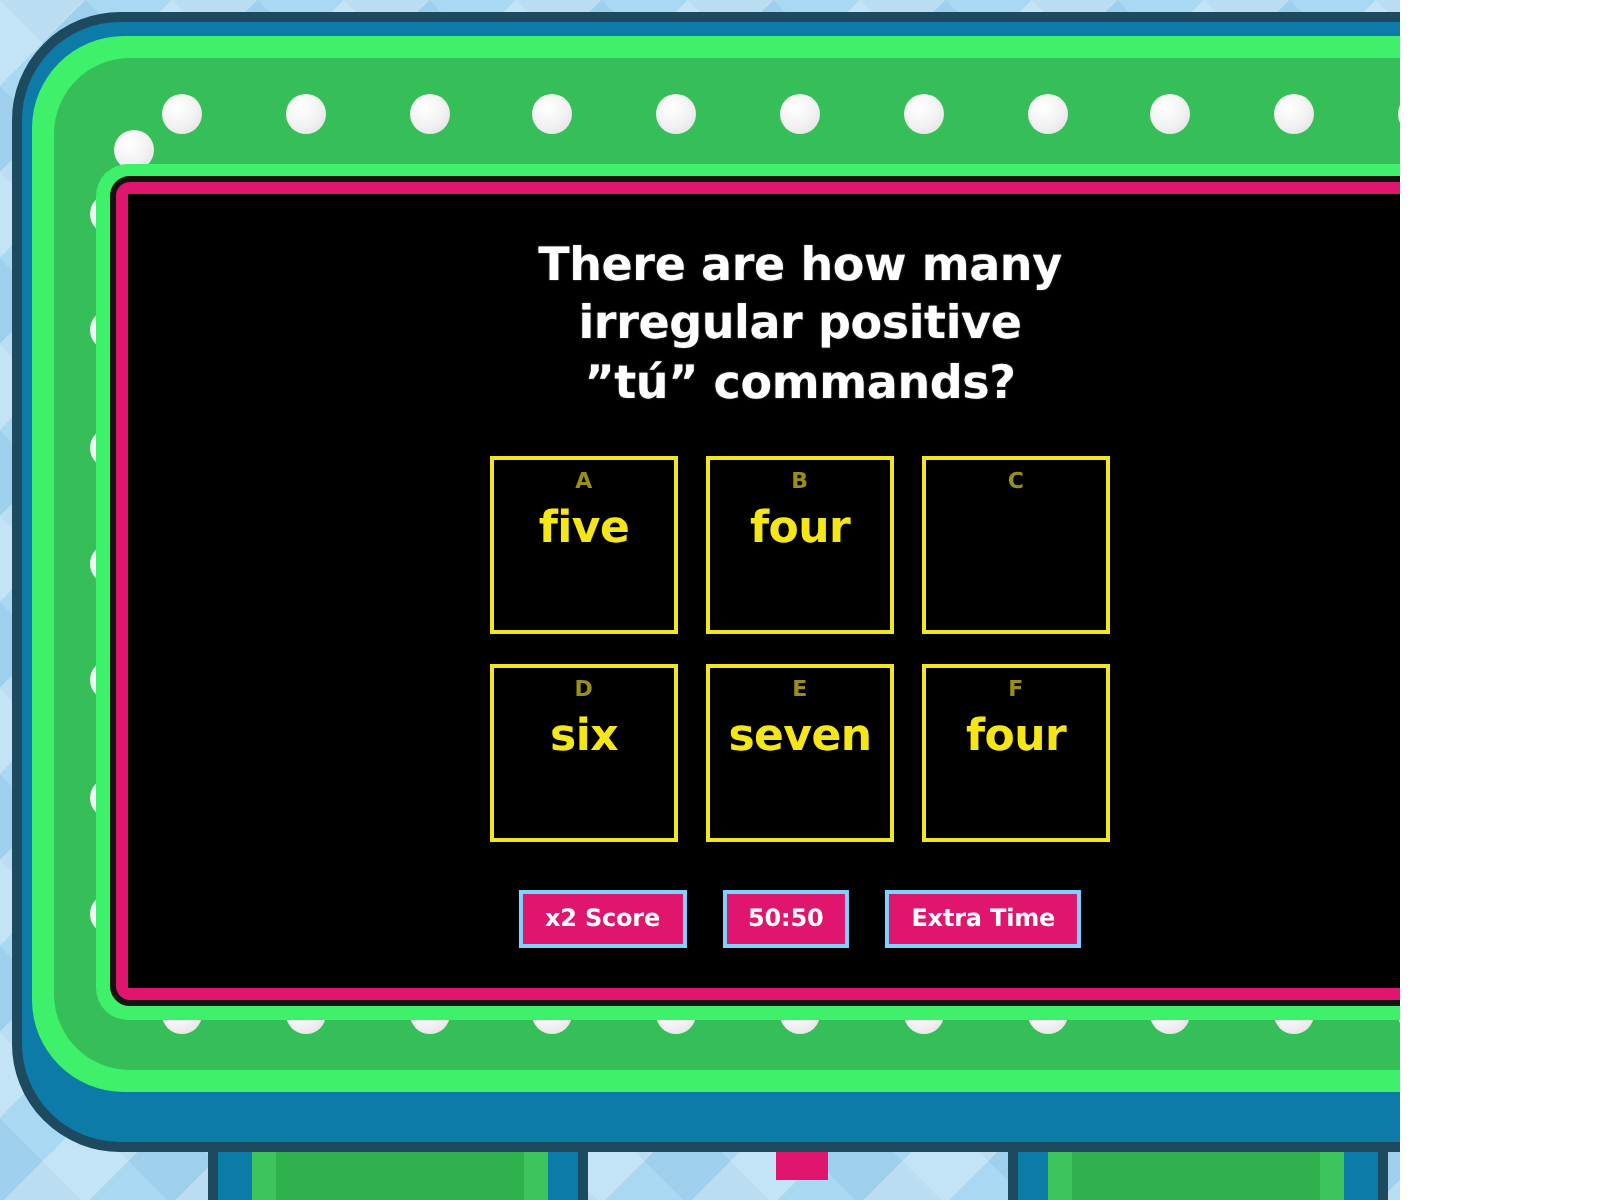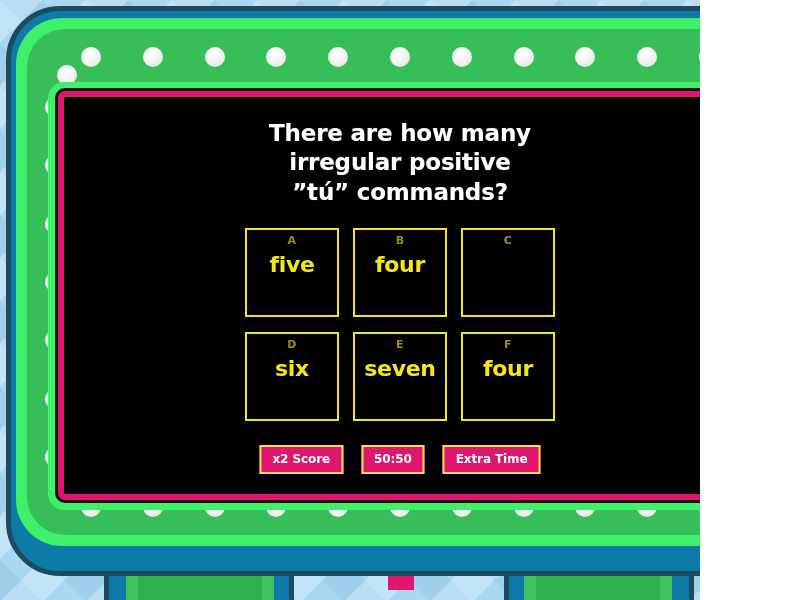--- a/index.html
+++ b/index.html
@@ -255,21 +255,21 @@
     position: absolute;
     left: 50%;
     transform: translateX(-50%);
     top: 348px;
     display: flex;
     gap: 18px;
     align-items: center;
   }
   .powerup {
     background: #e0156e;
-    border: 2px solid #fde047;
+    border: 2px solid #7dd3fc;
     color: #ffffff;
     font-family: "DejaVu Sans", sans-serif;
     font-weight: bold;
     font-size: 12px;
     letter-spacing: -0.1px;
     padding: 6px 11px 7px 11px;
     box-sizing: border-box;
     cursor: pointer;
     white-space: nowrap;
     line-height: 1;

